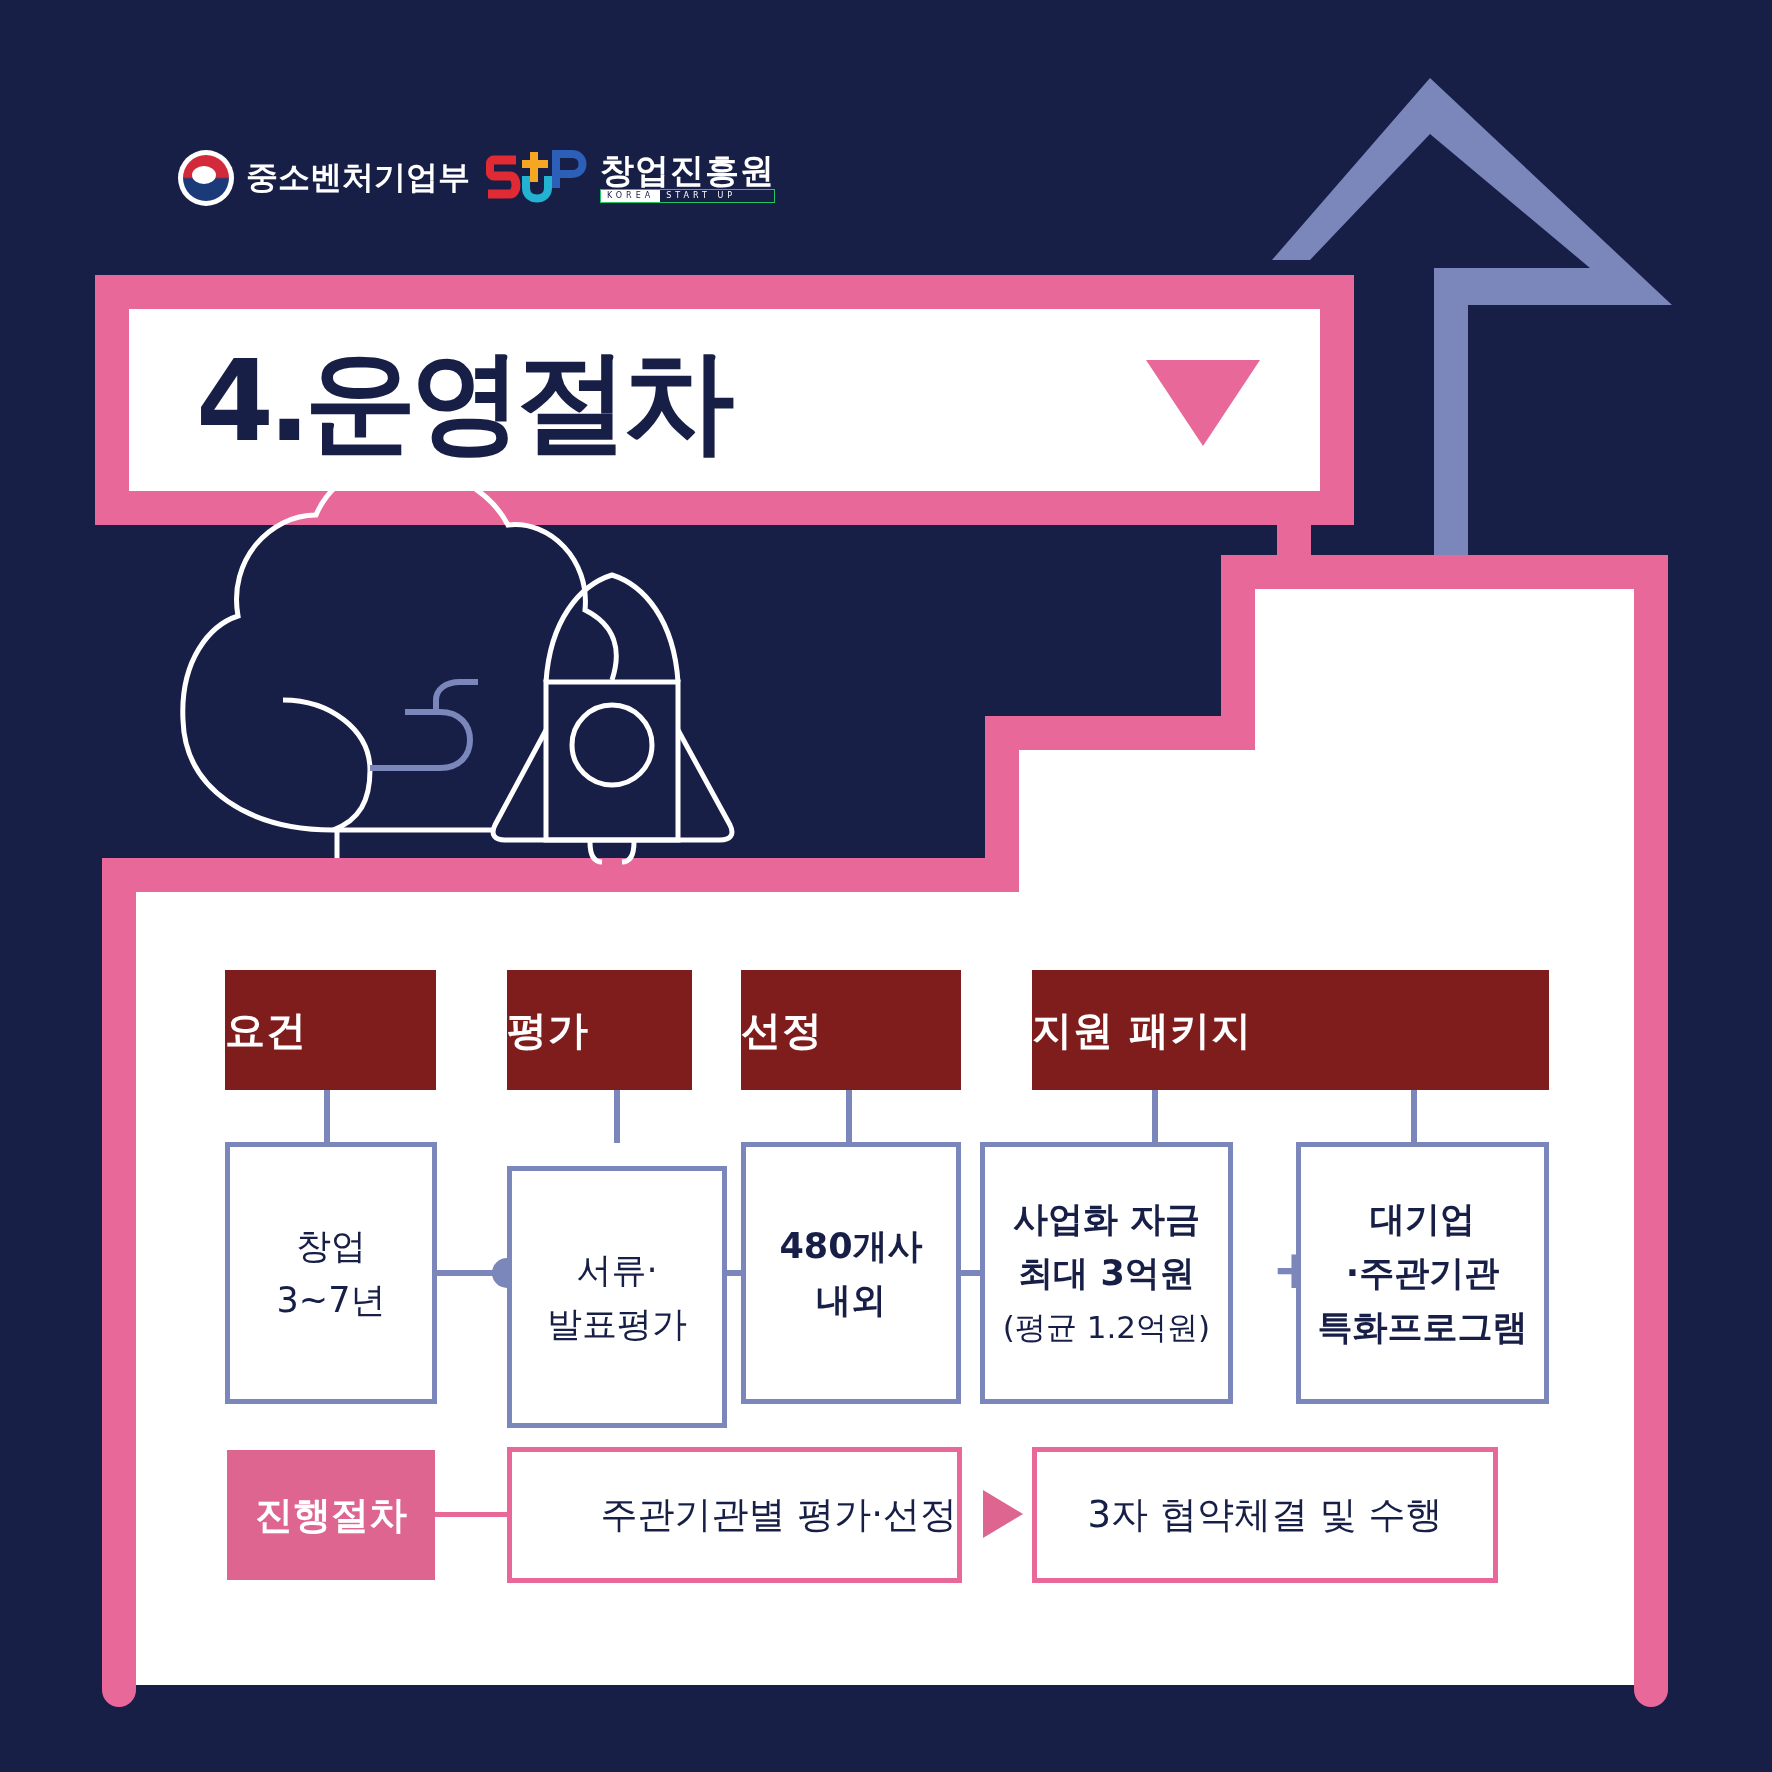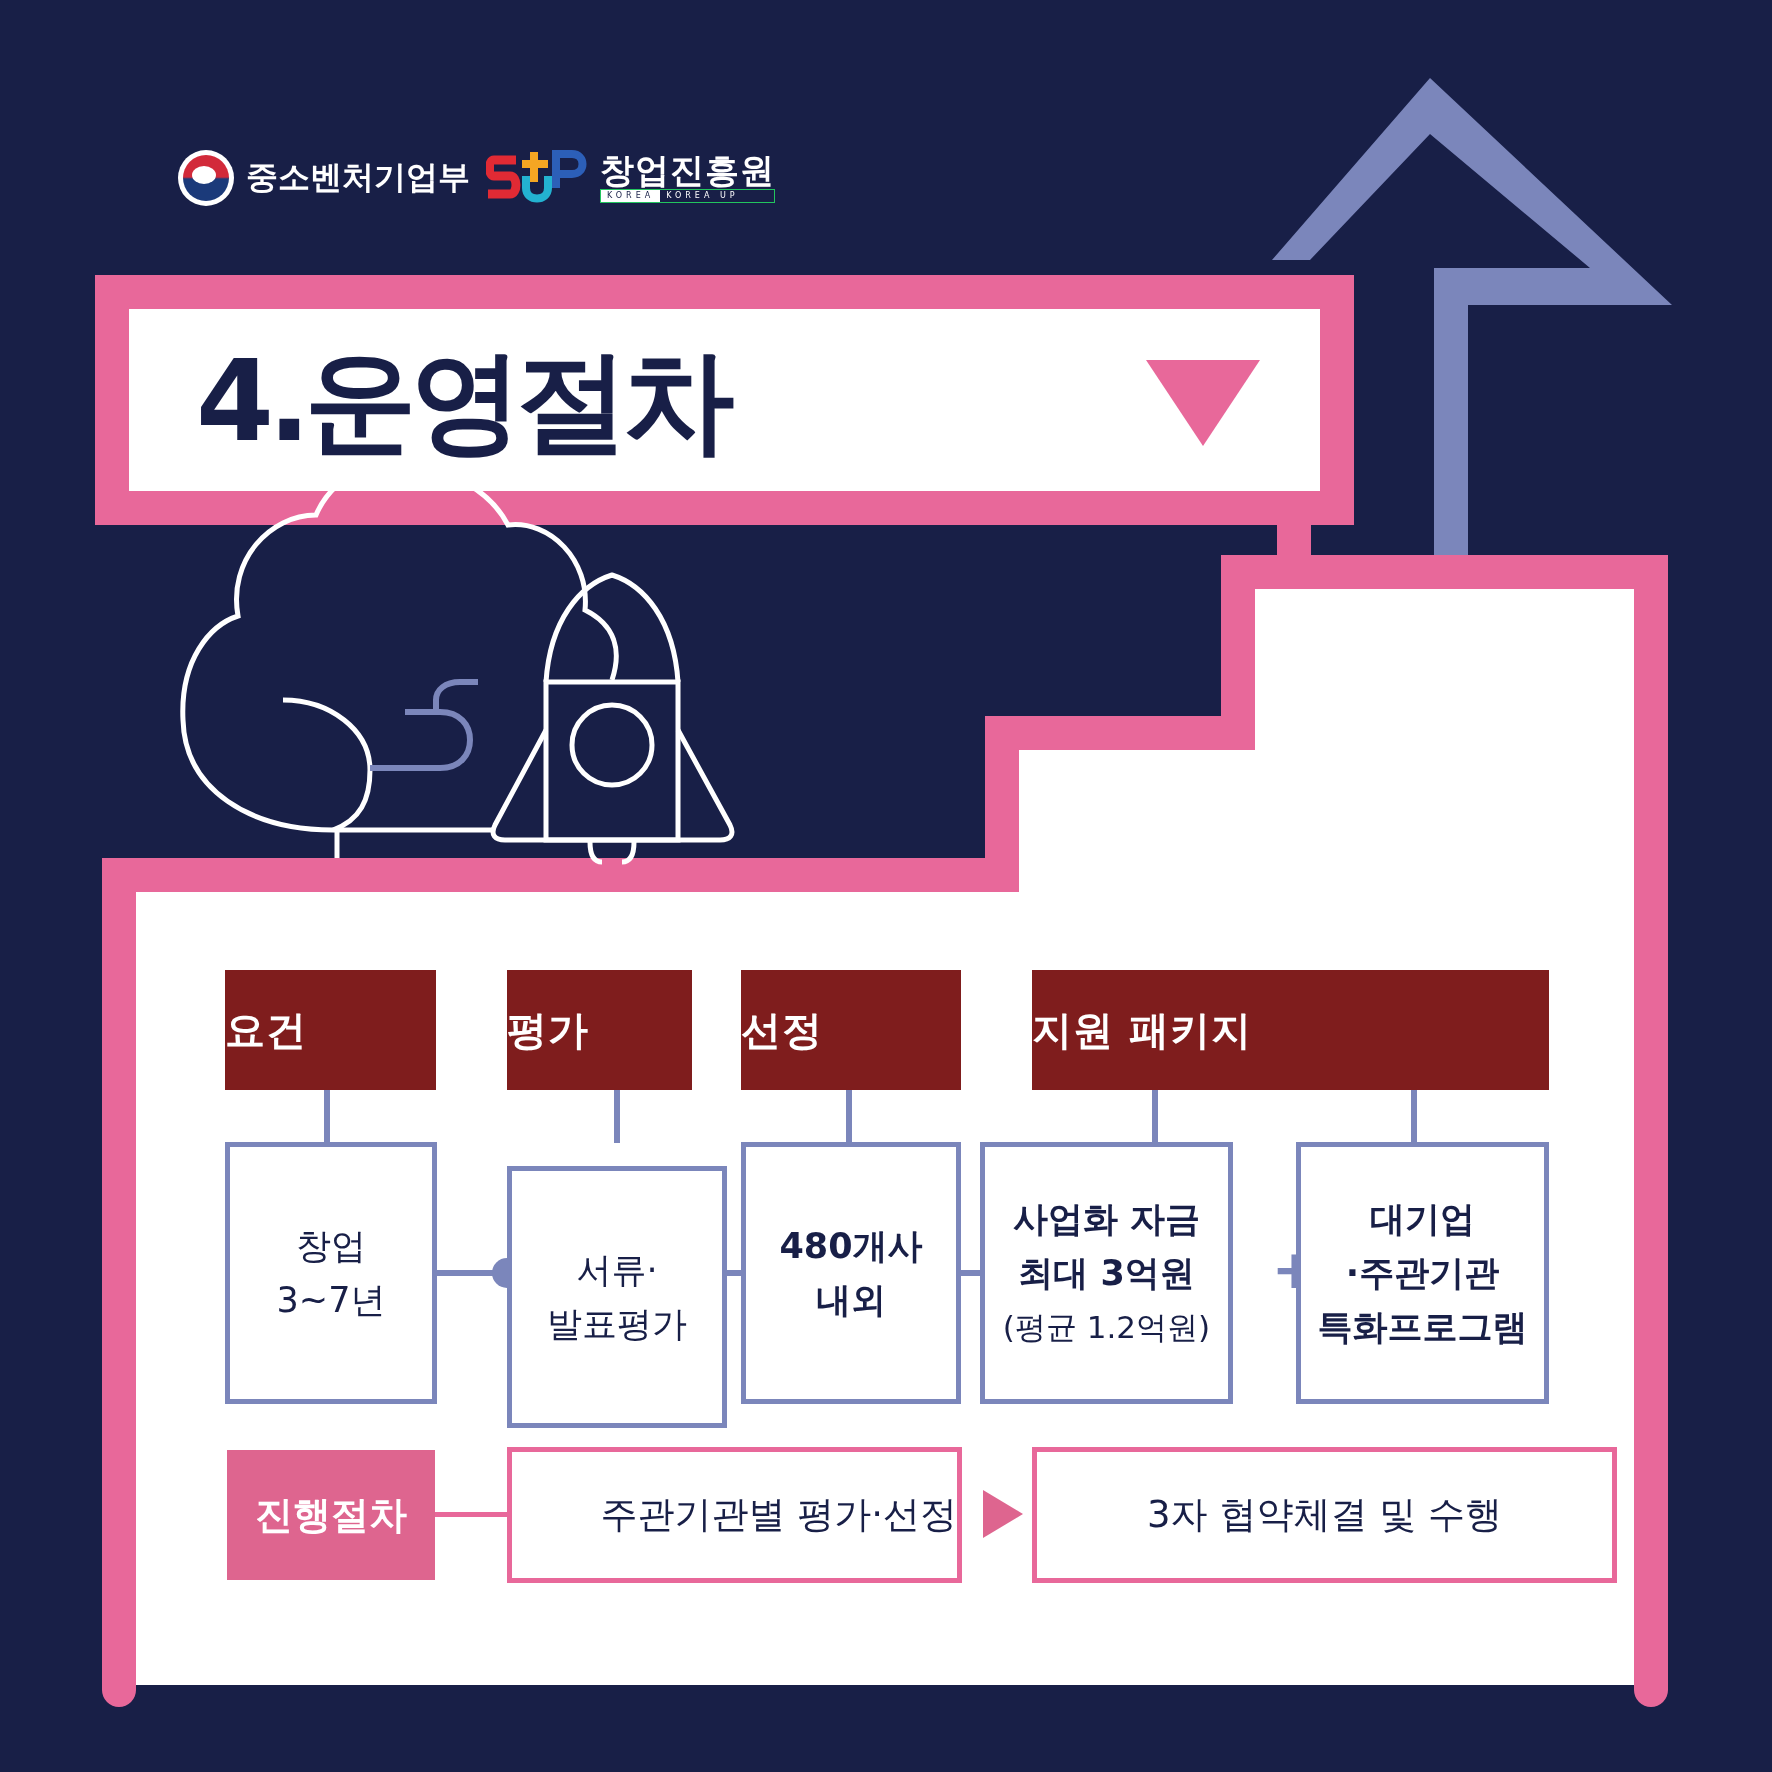--- a/index.html
+++ b/index.html
@@ -61,21 +61,21 @@
     <path d="M30 14 L8 14 C2 14, 2 30, 8 30 L24 30 C32 30, 32 48, 24 48 L2 48" fill="none" stroke="#e12a34" stroke-width="9"></path>
     <line x1="48" y1="6" x2="48" y2="36" stroke="#f5a623" stroke-width="8"></line>
     <line x1="36" y1="18" x2="62" y2="18" stroke="#f5a623" stroke-width="8"></line>
     <path d="M40 30 L40 42 C40 56, 62 56, 62 42 L62 30" fill="none" stroke="#23b2d1" stroke-width="8"></path>
     <path d="M70 42 L70 8 L86 8 C100 8, 100 28, 86 28 L74 28" fill="none" stroke="#2c5fb8" stroke-width="8"></path>
   </svg>
   <div style="display:flex; flex-direction:column; align-items:stretch;">
     <span class="logo-text" style="font-size:34px; letter-spacing:1px; line-height:38px;">창업진흥원</span>
     <div style="display:flex; border:1px solid #22c55e; height:12px; font-size:8px; letter-spacing:4px; line-height:12px;">
       <span style="background:#fff; color:#181f47; padding:0 6px;">KOREA</span>
-      <span style="color:#fff; padding:0 6px;">KOREA UP</span>
+      <span style="color:#fff; padding:0 6px;">START UP</span>
     </div>
   </div>
 </div>
 
 <div class="abs title" style="left:196px; top:345px;">4.운영절차</div>
 <svg class="abs" style="left:1146px; top:360px;" width="114" height="86" viewBox="0 0 114 86">
   <polygon points="0,0 114,0 57,86" fill="#e8689a"></polygon>
 </svg>
 
 <div class="abs hdr" style="left:225px; top:970px; width:211px; height:120px;">
@@ -130,15 +130,15 @@
 <div class="abs proc-label" style="left:227px; top:1450px; width:208px; height:130px;">
     <span>진행절차</span>
   </div>
 <div class="abs" style="left:435px; top:1512px; width:72px; height:5px; background:#e8689a;"></div>
 <div class="abs proc-box" style="left:507px; top:1447px; width:455px; height:136px;justify-content:flex-end;">
     <span>주관기관별 평가·선정</span>
   </div>
 <svg class="abs" style="left:983px; top:1490px;" width="40" height="48" viewBox="0 0 40 48">
     <polygon points="0,0 40,24 0,48" fill="#de658f"></polygon>
   </svg>
-<div class="abs proc-box" style="left:1032px; top:1447px; width:585px; height:136px;">
+<div class="abs proc-box" style="left:1032px; top:1447px; width:466px; height:136px;">
     <span>3자 협약체결 및 수행</span>
   </div>
 
 </body></html>

